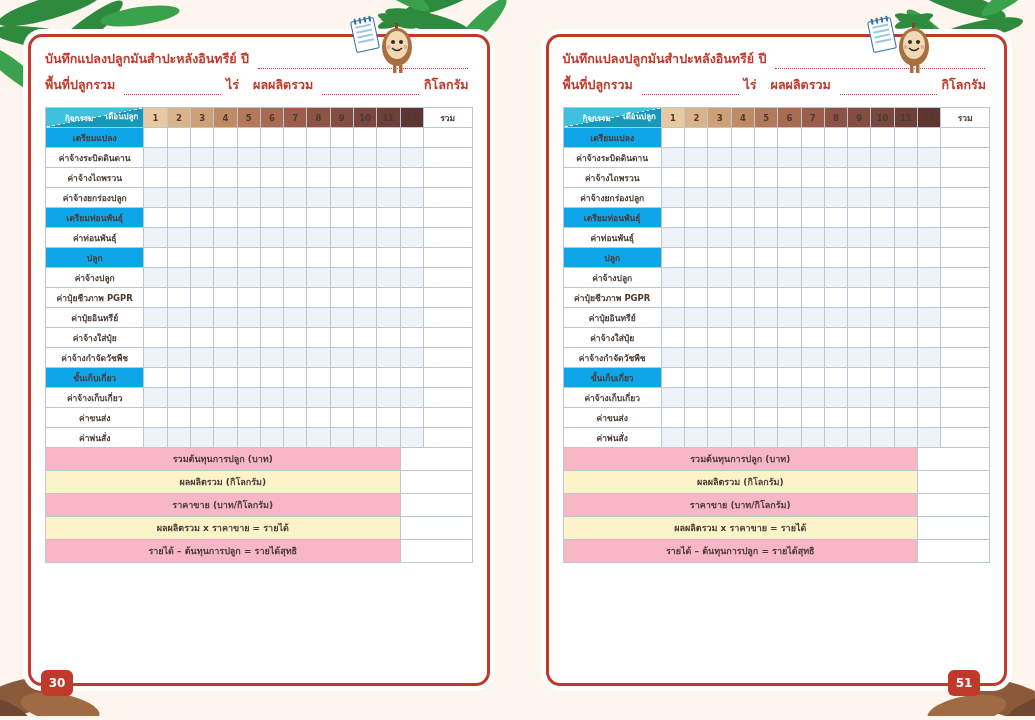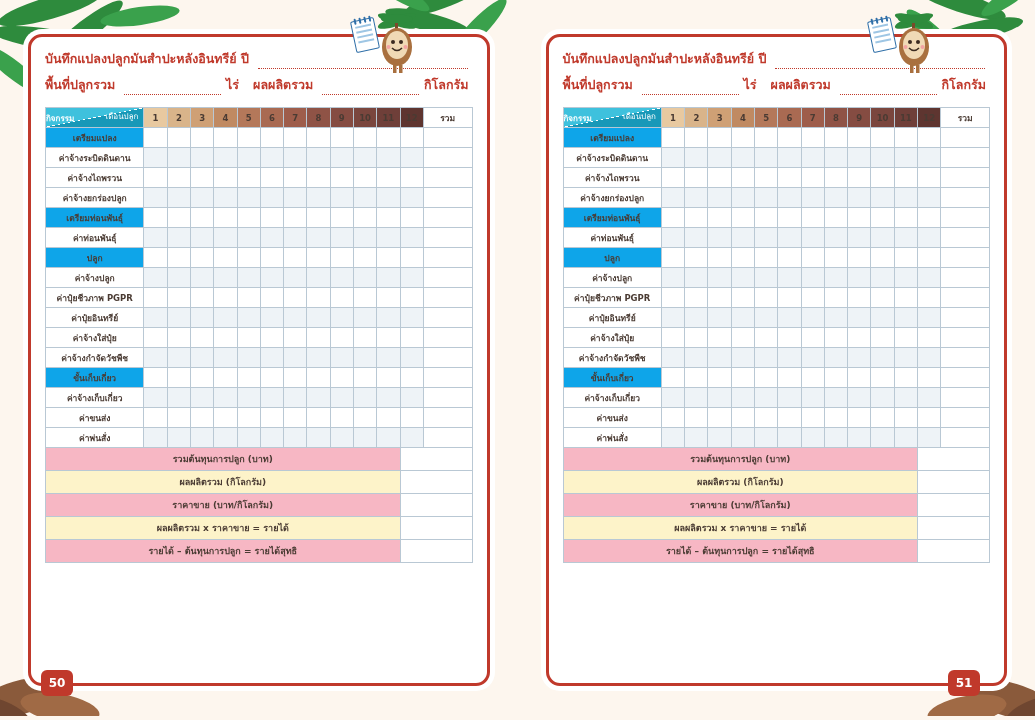--- a/index.html
+++ b/index.html
@@ -78,24 +78,24 @@
     padding:0;
     border:1px solid #1fa9c9;
     height:34px;
   }
   th.corner .diag{
     position:absolute;inset:0;
     background:linear-gradient(to bottom right, #3ec1dd 0%, #3ec1dd 49.4%, #ffffff 49.4%, #ffffff 50.6%, #1898b8 50.6%, #1898b8 100%);
   }
   th.corner .tl{
     position:absolute;right:5px;top:2px;
-    color:#fff;font-size:8px;font-weight:normal;
+    color:#fff;font-size:8px;font-weight:bold;
   }
   th.corner .bl{
-    position:absolute;left:0;bottom:2px;
+    position:absolute;left:19px;bottom:2px;
     color:#fff;font-size:8px;font-weight:bold;
   }
   th.mon{
     width:21px;
     color:#fff;
     font-size:9.5px;
     height:34px;
     border:1px solid #fff;
   }
   th.total{
@@ -553,21 +553,21 @@
               <td class="sumlabel cream" colspan="12">ผลผลิตรวม x ราคาขาย = รายได้</td>
               <td class="sumval" colspan="2"></td>
             </tr>
             <tr class="sumrow">
               <td class="sumlabel pink" colspan="12">รายได้ – ต้นทุนการปลูก = รายได้สุทธิ</td>
               <td class="sumval" colspan="2"></td>
             </tr>
           </tbody>
       </table>
 
-      <div class="pagenum">50</div>
+      <div class="pagenum">30</div>
     </div>
   </div>
 
   <div class="page page-right">
     <div class="sheet">
 
       <div class="notepad">
         <div class="spiral">
           <span style="left:1px"></span>
             <span style="left:6px"></span>

